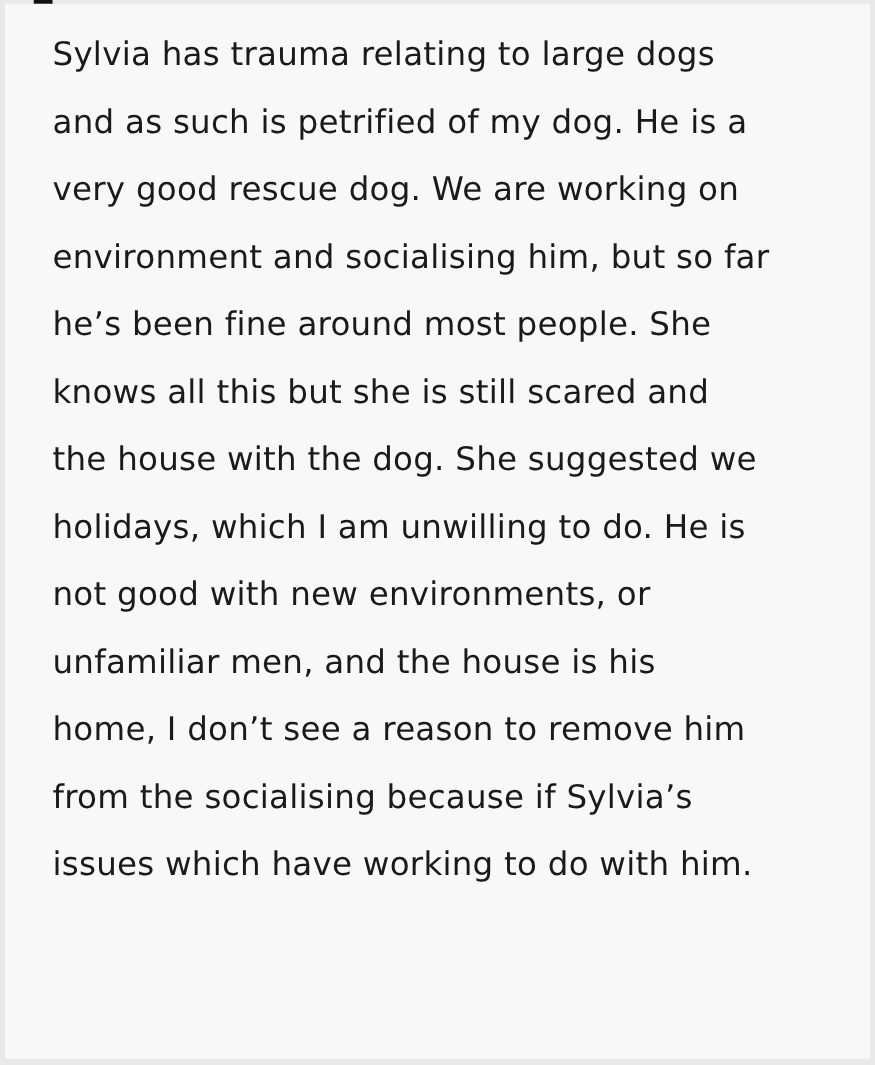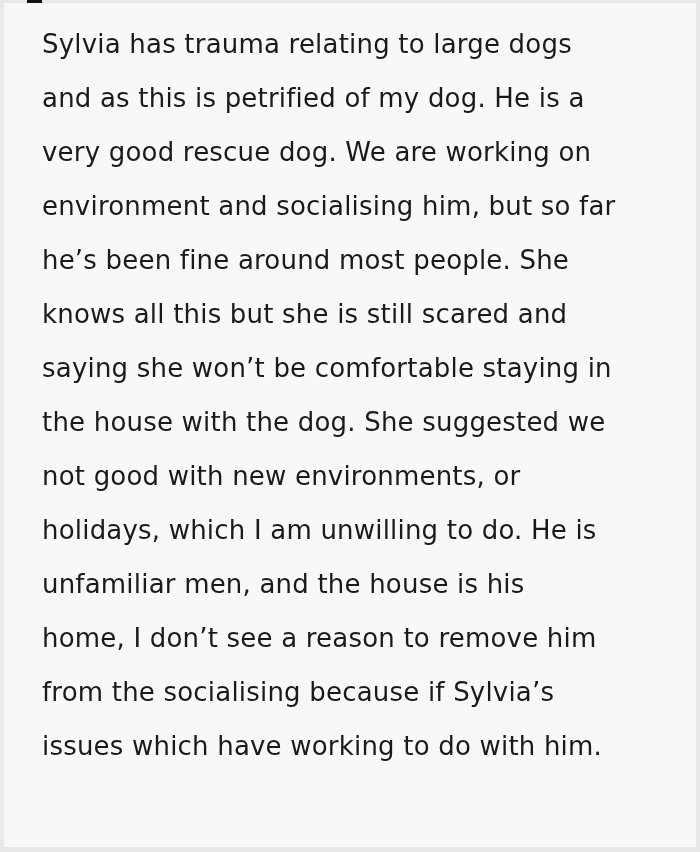--- a/index.html
+++ b/index.html
@@ -46,28 +46,27 @@
   }
 </style>
 </head>
 <body>
 
 <div class="frame">
   <div class="corner-mark"></div>
   <div class="card">
     <div class="story">
       <div class="line">Sylvia has trauma relating to large dogs</div>
-      <div class="line">and as this is petrified of my dog. He is a</div>
+      <div class="line">and as such is petrified of my dog. He is a</div>
       <div class="line">very good rescue dog. We are working on</div>
       <div class="line">environment and socialising him, but so far</div>
       <div class="line">he’s been fine around most people. She</div>
       <div class="line">knows all this but she is still scared and</div>
-      <div class="line">saying she won’t be comfortable staying in</div>
       <div class="line">the house with the dog. She suggested we</div>
+      <div class="line">holidays, which I am unwilling to do. He is</div>
       <div class="line">not good with new environments, or</div>
-      <div class="line">holidays, which I am unwilling to do. He is</div>
       <div class="line">unfamiliar men, and the house is his</div>
       <div class="line">home, I don’t see a reason to remove him</div>
       <div class="line">from the socialising because if Sylvia’s</div>
       <div class="line">issues which have working to do with him.</div>
     </div>
   </div>
 </div>
 
 </body></html>

